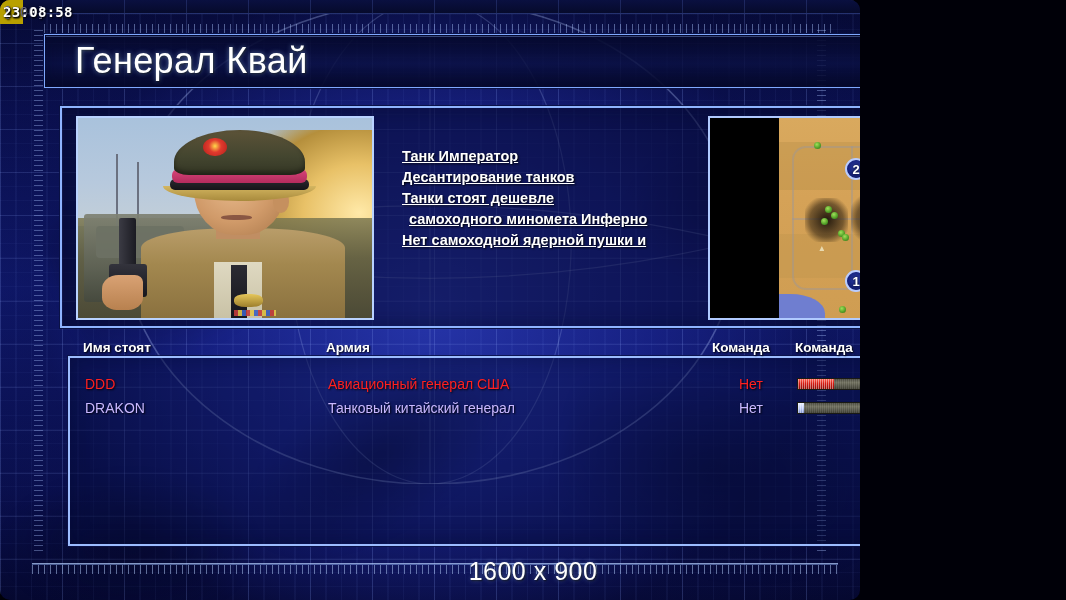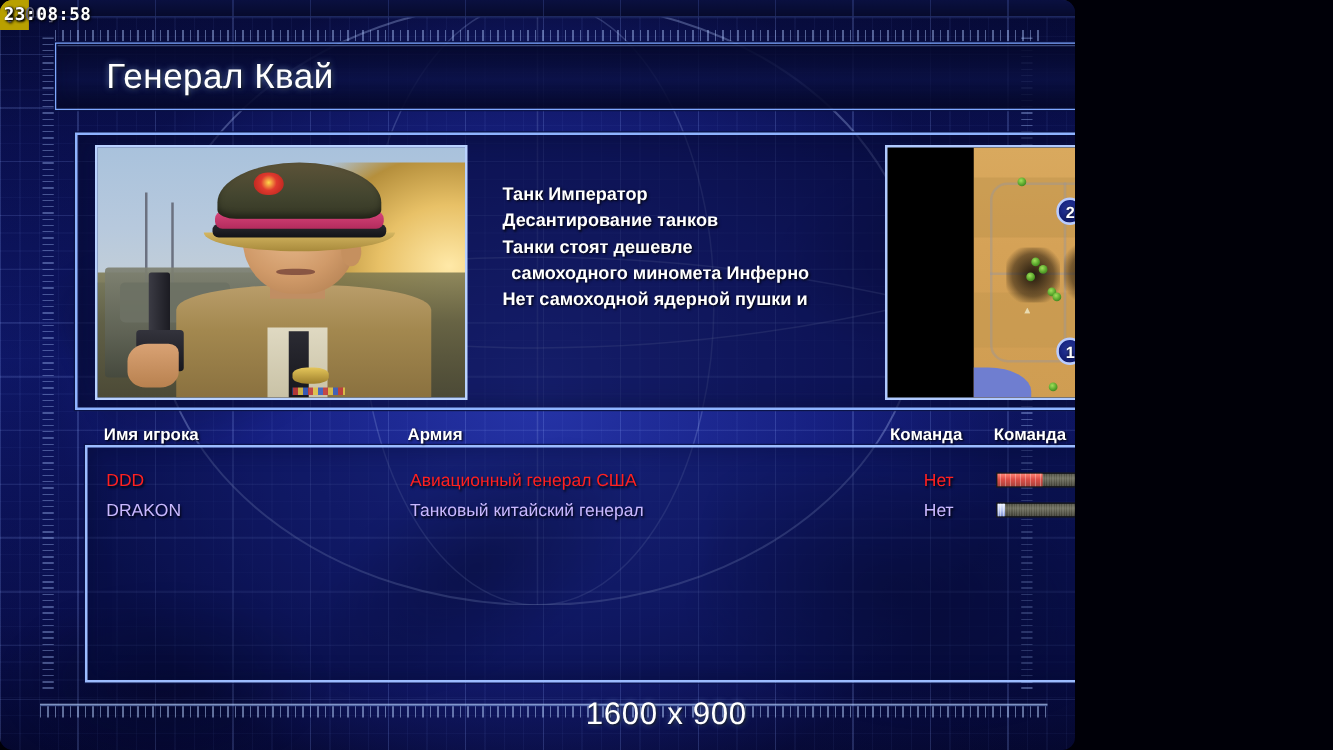--- a/index.html
+++ b/index.html
@@ -121,23 +121,23 @@
   #title-panel {
     left: 44px; top: 34px; width: 982px; height: 54px;
     display: flex; align-items: center;
     background: linear-gradient(180deg, rgba(6,9,44,0.92) 0%, rgba(10,16,66,0.80) 55%, rgba(5,8,40,0.92) 100%);
   }
   #title-panel .inner-line {
     position:absolute; left:1px; right:1px; top:1px; height:1px;
     background: rgba(150,185,255,0.35);
   }
   #page-title {
-    margin-left: 40px;
+    margin-left: 30px;
     color: #ffffff;
-    font-size: 28px;
+    font-size: 36px;
     font-weight: normal;
     letter-spacing: .4px;
     text-shadow: 0 0 5px rgba(160,200,255,.55), 1px 1px 2px rgba(0,0,0,.9);
   }
 
   
   #info-panel {
     left: 60px; top: 106px; width: 950px; height: 222px;
     border: 2px solid #8fb4ff;
     background: rgba(7,11,52,0.55);
@@ -266,20 +266,21 @@
   #desc {
     position: absolute; left: 340px; top: 38px; width: 330px;
   }
   #desc .line {
     color: #ffffff;
     font-size: 14.5px;
     font-weight: bold;
     line-height: 21px;
     white-space: nowrap;
     text-shadow: 1px 1px 2px rgba(0,0,0,.95);
+    text-decoration: underline;
   }
   #desc .line.indent { padding-left: 7px; }
 
   
   #minimap-frame {
     position: absolute; right: 14px; top: 8px; width: 286px; height: 204px;
     border: 2px solid #b0caff;
     background: #000000;
     overflow: hidden;
   }
@@ -522,21 +523,21 @@
             <div class="mm-spot" style="left: 85%; top: 31%;"></div>
             <div class="mm-spot" style="left: 28%; top: 64%;"></div>
             <div class="mm-start" style="left: 46%; top: 20%;">2</div>
             <div class="mm-start" style="left: 46%; top: 76%;">1</div>
           </div>
       </div>
     </div>
   </div>
 
   <div id="list-headers">
-    <div class="h h-name">Имя игрока</div>
+    <div class="h h-name">Имя стоят</div>
     <div class="h h-army">Армия</div>
     <div class="h h-team">Команда</div>
     <div class="h h-prog">Команда</div>
   </div>
 
   <div id="list-panel" class="panel">
     <div id="rows">
         <div class="row">
           <div class="cell c-name" style="color: rgb(255, 32, 32);">DDD</div>
           <div class="cell c-army" style="color: rgb(255, 32, 32);">Авиационный генерал США</div>

